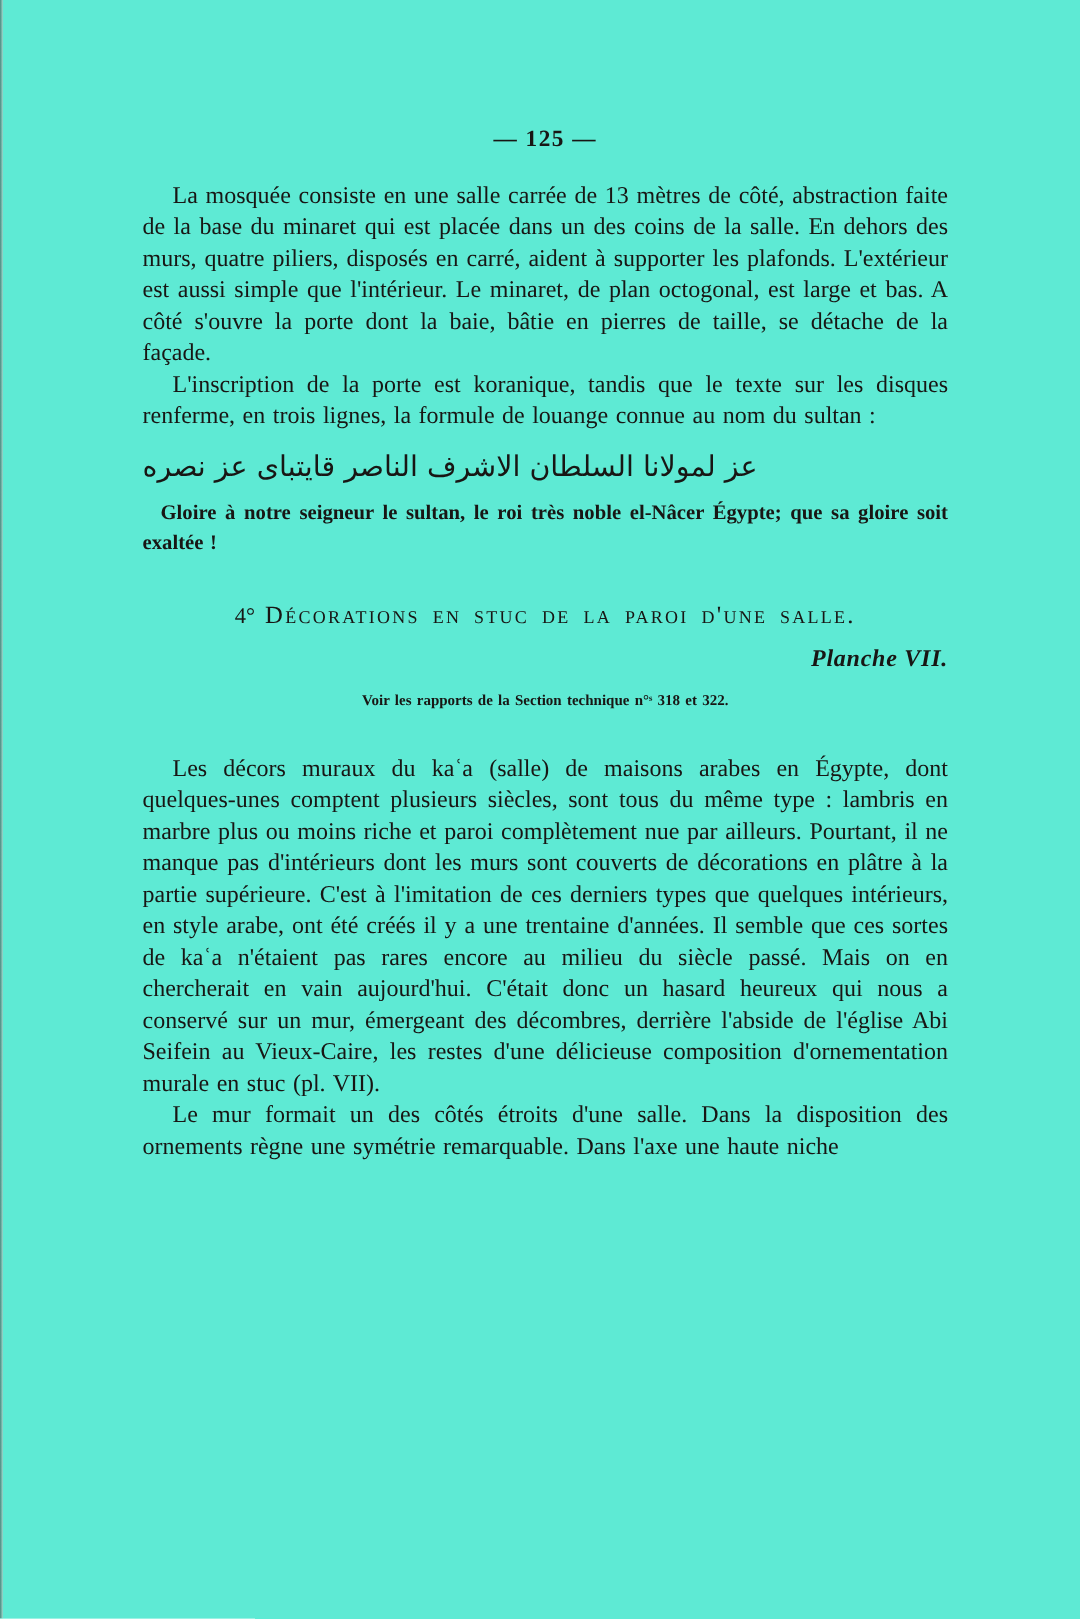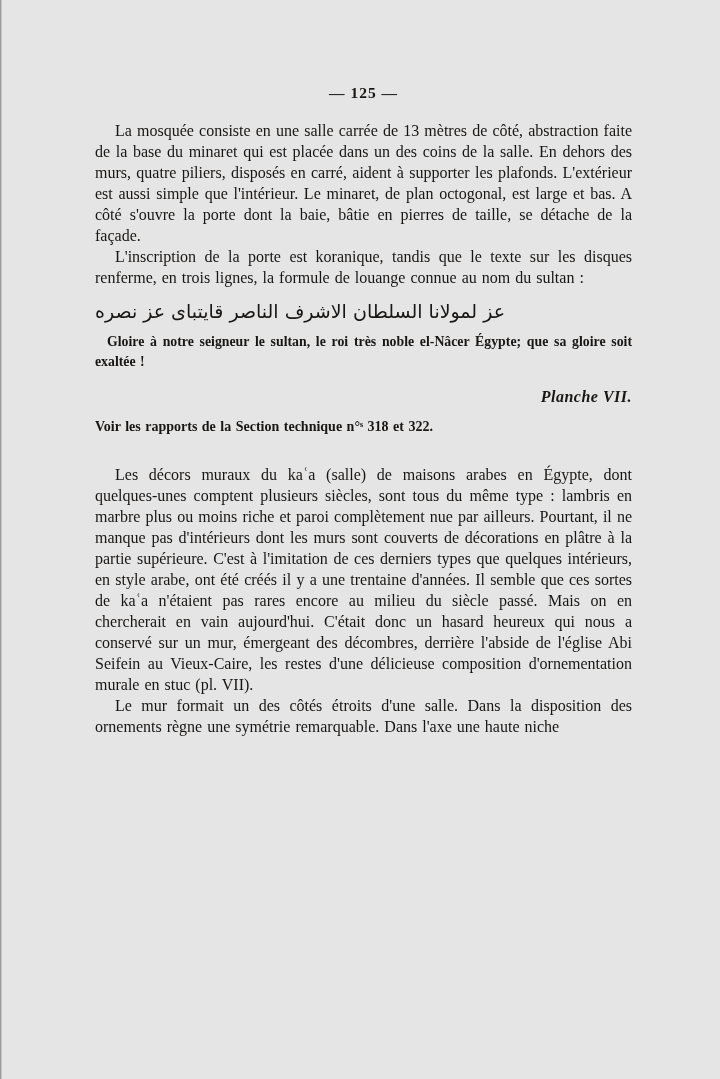--- a/index.html
+++ b/index.html
@@ -15,21 +15,21 @@
   .scan-edge {
     position: absolute;
     left: 0; top: 0; bottom: 0;
     width: 2px;
     background: linear-gradient(to right, #3a3a3a, #cfcfcc);
     opacity: .55;
   }
   .page {
     width: 720px;
     height: 1079px;
-    background: #e5e5e5;
+    background: #5eead4;
     padding: 84px 90px 40px 95px;
   }
   .content { width: 537px; }
 
   .page-number {
     text-align: center;
     font-size: 15.5px;
     font-weight: bold;
     letter-spacing: 1px;
     margin-bottom: 18px;
@@ -77,23 +77,23 @@
   .plate-title {
     text-align: right;
     margin-top: 11px;
     font-size: 16px;
     font-style: italic;
     font-weight: bold;
     letter-spacing: .5px;
   }
 
   .tech-note {
-    text-align: left;
+    text-align: center;
     margin-top: 13px;
-    font-size: 14px;
+    font-size: 10px;
     font-weight: bold;
     word-spacing: 1px;
   }
 
   .par4 { margin-top: 29px; }
 </style>
 </head>
 <body>
 
 <div class="scan-edge"></div>
@@ -105,20 +105,23 @@
 
     <p class="body-par">La mosquée consiste en une salle carrée de 13 mètres de côté, abstraction faite de la base du minaret qui est placée dans un des coins de la salle. En dehors des murs, quatre piliers, disposés en carré, aident à supporter les plafonds. L'extérieur est aussi simple que l'intérieur. Le minaret, de plan octogonal, est large et bas. A côté s'ouvre la porte dont la baie, bâtie en pierres de taille, se détache de la façade.</p>
 
     <p class="body-par">L'inscription de la porte est koranique, tandis que le texte sur les disques renferme, en trois lignes, la formule de louange connue au nom du sultan :</p>
 
     <div class="arabic-line">عز لمولانا السلطان الاشرف الناصر قايتباى عز نصره</div>
 
     <p class="translation">Gloire à notre seigneur le sultan, le roi très noble el-Nâcer Égypte; que sa gloire soit exaltée !</p>
 
 
+    <div class="section-heading">
+      <span class="num">4° </span><span class="caps">Décorations en stuc de la paroi d'une salle.</span>
+    </div>
 
     <div class="plate-title">Planche VII.</div>
 
     <div class="tech-note">Voir les rapports de la Section technique n°ˢ 318 et 322.</div>
 
     <p class="body-par par4">Les décors muraux du kaʿa (salle) de maisons arabes en Égypte, dont quelques-unes comptent plusieurs siècles, sont tous du même type : lambris en marbre plus ou moins riche et paroi complètement nue par ailleurs. Pourtant, il ne manque pas d'intérieurs dont les murs sont couverts de décorations en plâtre à la partie supérieure. C'est à l'imitation de ces derniers types que quelques intérieurs, en style arabe, ont été créés il y a une trentaine d'années. Il semble que ces sortes de kaʿa n'étaient pas rares encore au milieu du siècle passé. Mais on en chercherait en vain aujourd'hui. C'était donc un hasard heureux qui nous a conservé sur un mur, émergeant des décombres, derrière l'abside de l'église Abi Seifein au Vieux-Caire, les restes d'une délicieuse composition d'ornementation murale en stuc (pl. VII).</p>
 
     <p class="body-par">Le mur formait un des côtés étroits d'une salle. Dans la disposition des ornements règne une symétrie remarquable. Dans l'axe une haute niche</p>
 
   </div>

